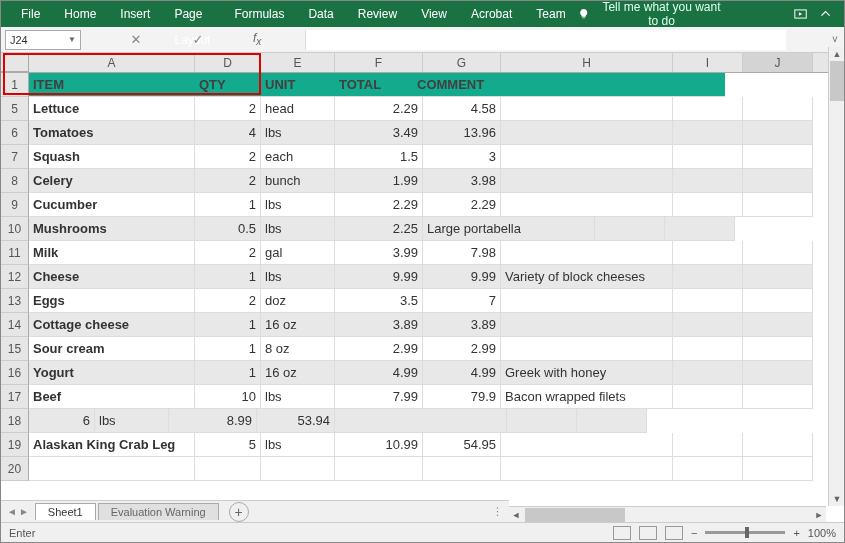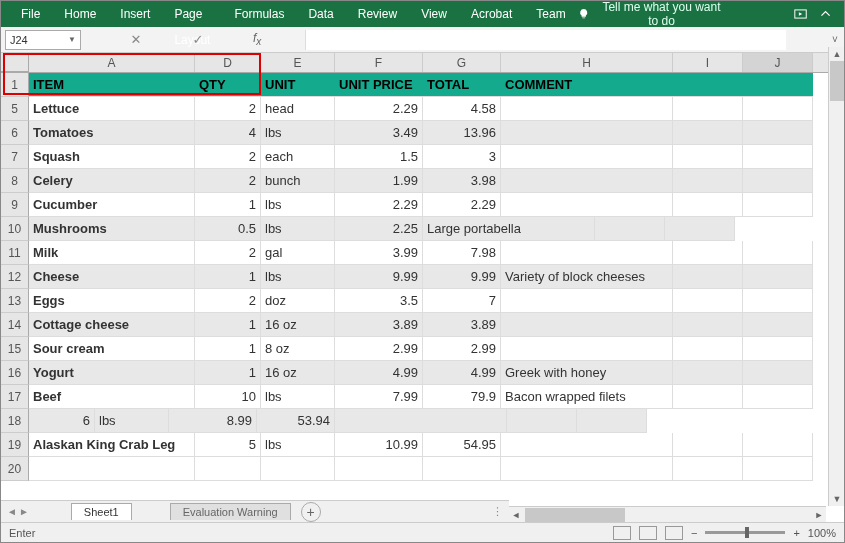--- a/index.html
+++ b/index.html
@@ -28,41 +28,41 @@
   .colh { text-align: center; line-height: 20px; border-right: 1px solid #ccc; background: #e6e6e6; font-size: 12px; color: #555; }
   .colh.sel { background: #d4d4d4; }
   .cA { width: 166px; } .cD { width: 66px; } .cE { width: 74px; }
   .cF { width: 88px; } .cG { width: 78px; } .cH { width: 172px; }
   .cI { width: 70px; } .cJ { width: 70px; }
   
   .rows { position: relative; }
   .row { display: flex; height: 24px; }
   .rowh { width: 28px; text-align: center; line-height: 24px; background: #e6e6e6; border-right: 1px solid #aaa; border-bottom: 1px solid #ccc; font-size: 12px; color: #555; }
   .cell { border-right: 1px solid #ddd; border-bottom: 1px solid #ddd; padding: 0 4px; line-height: 24px; font-size: 13px; overflow: hidden; white-space: nowrap; }
-  .hdr .cell { background: #13aa8e; color: #000000; font-weight: bold; border-right: none; }
+  .hdr .cell { background: #13aa8e; color: #404040; font-weight: bold; border-right: none; }
   .stripe .cell { background: #e8e8e8; }
   .num { text-align: right; }
   .bold { font-weight: bold; }
   
   
   .redbox1 { position: absolute; border: 2px solid #d00; pointer-events: none; }
   
   
   .vscroll { position: absolute; right: 0; top: 46px; bottom: 36px; width: 16px; background: #f0f0f0; border-left: 1px solid #ccc; }
   .vscroll-thumb { position: absolute; top: 14px; width: 14px; left: 1px; height: 40px; background: #c8c8c8; }
   .vscroll-btn { position: absolute; width: 14px; height: 14px; left: 1px; text-align: center; font-size: 9px; color: #666; line-height: 14px; }
   .hscroll { position: absolute; bottom: 20px; left: 508px; right: 18px; height: 16px; background: #f0f0f0; border-top: 1px solid #ccc; }
   .hscroll-thumb { position: absolute; left: 16px; top: 1px; height: 14px; width: 100px; background: #c8c8c8; }
   .hscroll-btn { position: absolute; width: 14px; height: 14px; top: 1px; text-align: center; font-size: 9px; color: #666; line-height: 14px; }
   
   
   .sheet-tabs { position: absolute; bottom: 20px; left: 0; height: 22px; display: flex; align-items: center; background: #f0f0f0; border-top: 1px solid #ccc; width: 508px; }
   .sheet-nav { display: flex; gap: 2px; padding: 0 6px; color: #888; }
   .sheet-nav span { font-size: 10px; cursor: pointer; }
-  .sheet-tab { padding: 2px 12px; background: #fff; border: 1px solid #aaa; border-bottom: none; font-size: 11px; cursor: pointer; margin-right: 2px; margin-left: 36px; }
+  .sheet-tab { padding: 2px 12px; background: #fff; border: 1px solid #aaa; border-bottom: none; font-size: 11px; cursor: pointer; margin-right: 2px; }
   .sheet-tab.inactive { background: #e0e0e0; color: #666; }
   .add-sheet { width: 20px; height: 20px; border: 1px solid #aaa; border-radius: 50%; text-align: center; line-height: 18px; color: #666; margin-left: 8px; cursor: pointer; font-size: 14px; }
   .tab-sep { margin-left: auto; color: #888; padding-right: 6px; font-size: 11px; }
   
   
   .status { position: absolute; bottom: 0; left: 0; right: 0; height: 20px; background: #f0f0f0; border-top: 1px solid #ccc; display: flex; align-items: center; padding: 0 8px; font-size: 11px; color: #555; }
   .status-right { margin-left: auto; display: flex; align-items: center; gap: 8px; }
   .view-btn { width: 18px; height: 14px; border: 1px solid #999; }
   .zoom-slider { width: 80px; height: 3px; background: #999; position: relative; }
   .zoom-slider::before { content: ""; position: absolute; left: 50%; top: -4px; width: 4px; height: 11px; background: #666; }
@@ -123,21 +123,20 @@
         <div class="colh cI">I</div>
         <div class="colh cJ sel">J</div>
       </div>
   </div>
   <div class="rows" id="rows-ct">
       <div class="row hdr">
         <div class="rowh">1</div>
         <div class="cell cA">ITEM</div>
         <div class="cell cD">QTY</div>
         <div class="cell cE">UNIT</div>
-        <div class="cell cF">UNIT  PRICE</div>
         <div class="cell cG">TOTAL</div>
         <div class="cell cH">COMMENT</div>
         <div class="cell cI"></div>
         <div class="cell cJ"></div>
       </div>
       <div class="row ">
         <div class="rowh">5</div>
         <div class="cell cA bold">Lettuce</div>
         <div class="cell cD num">2</div>
         <div class="cell cE">head</div>

